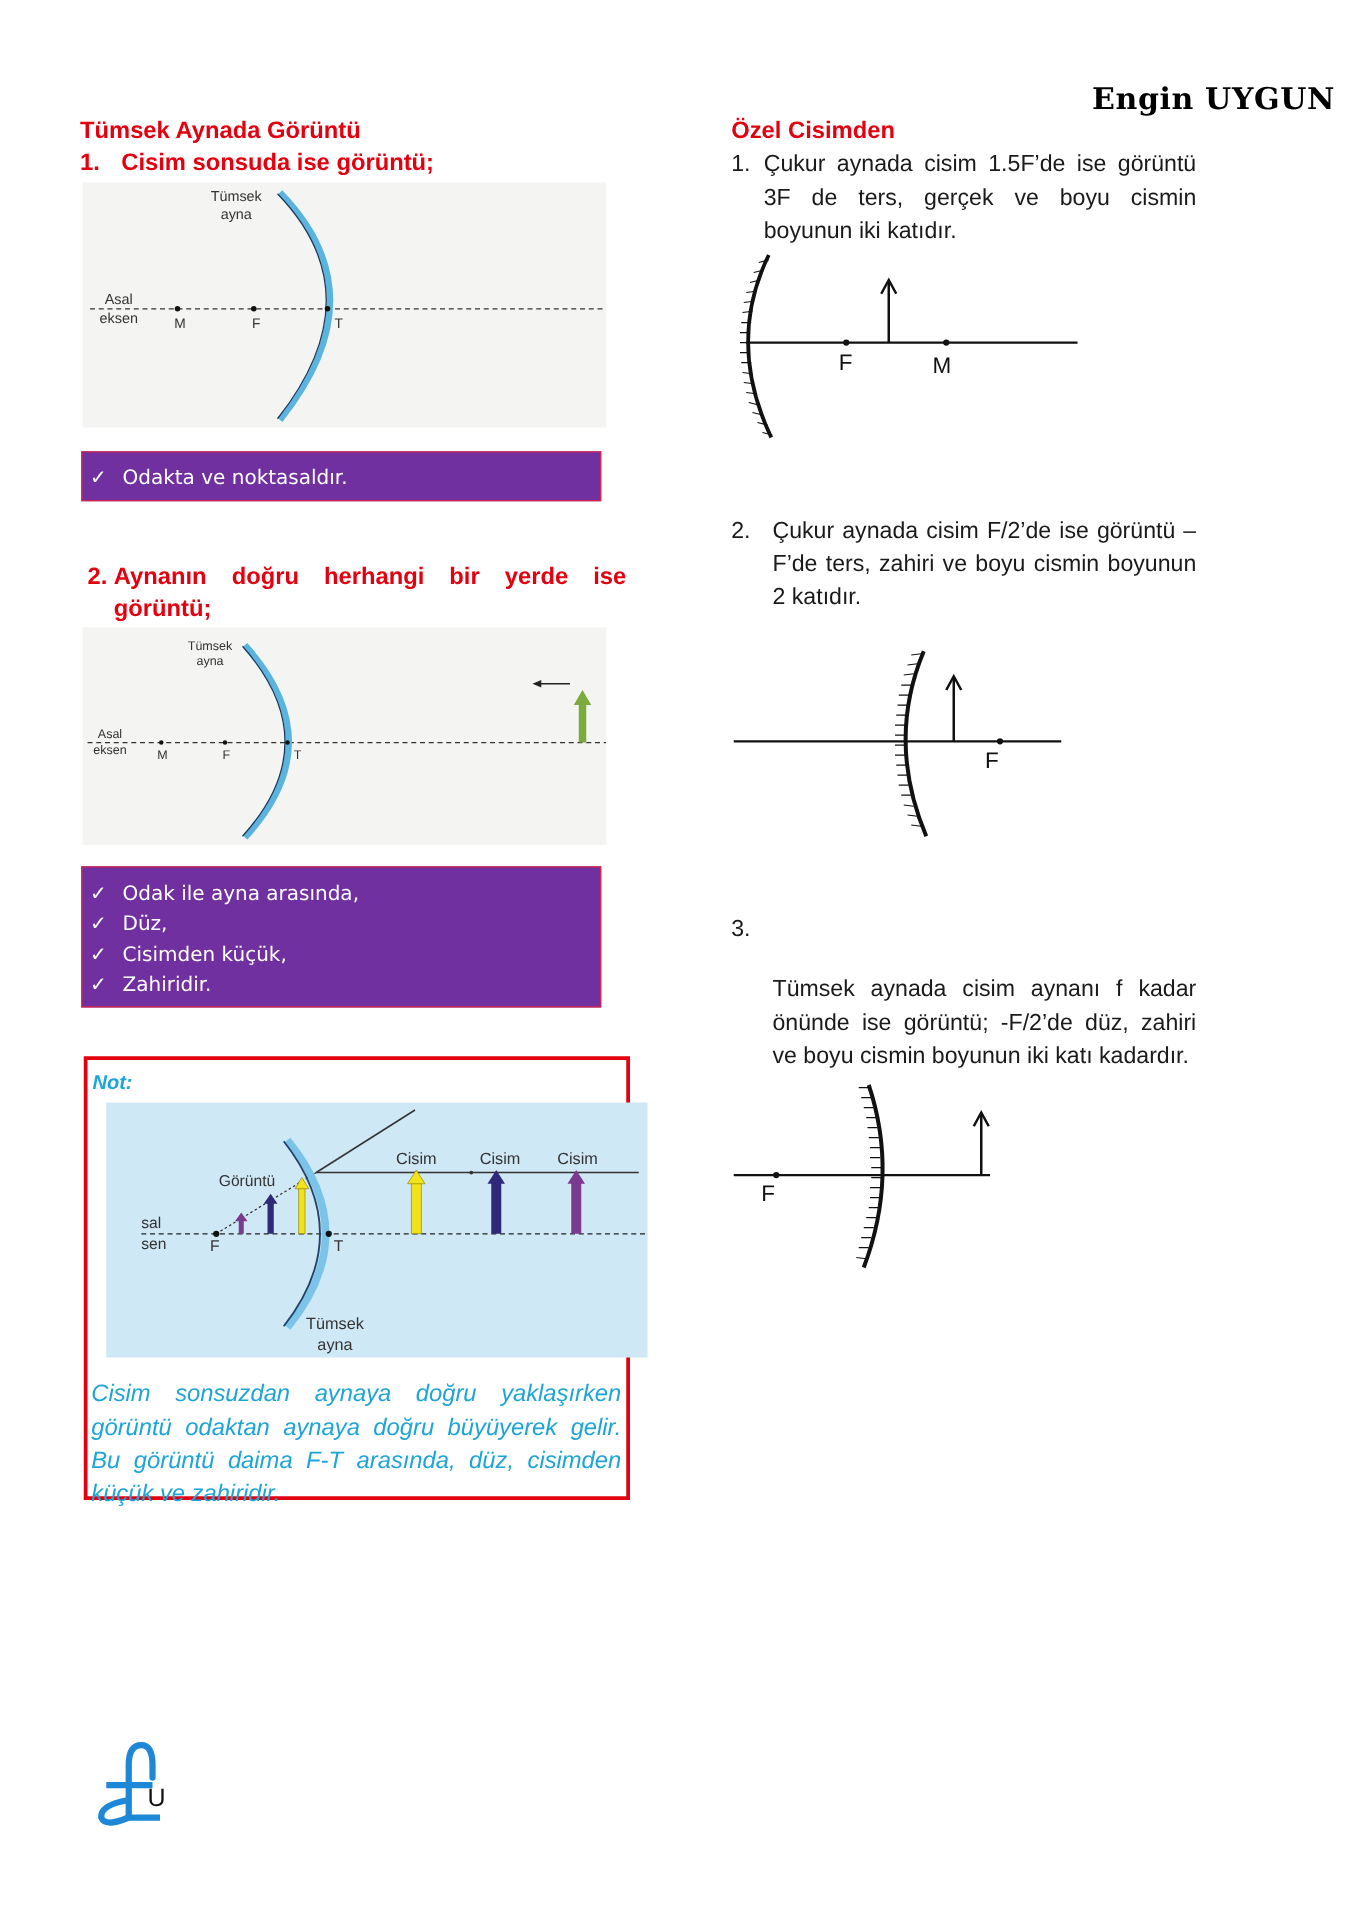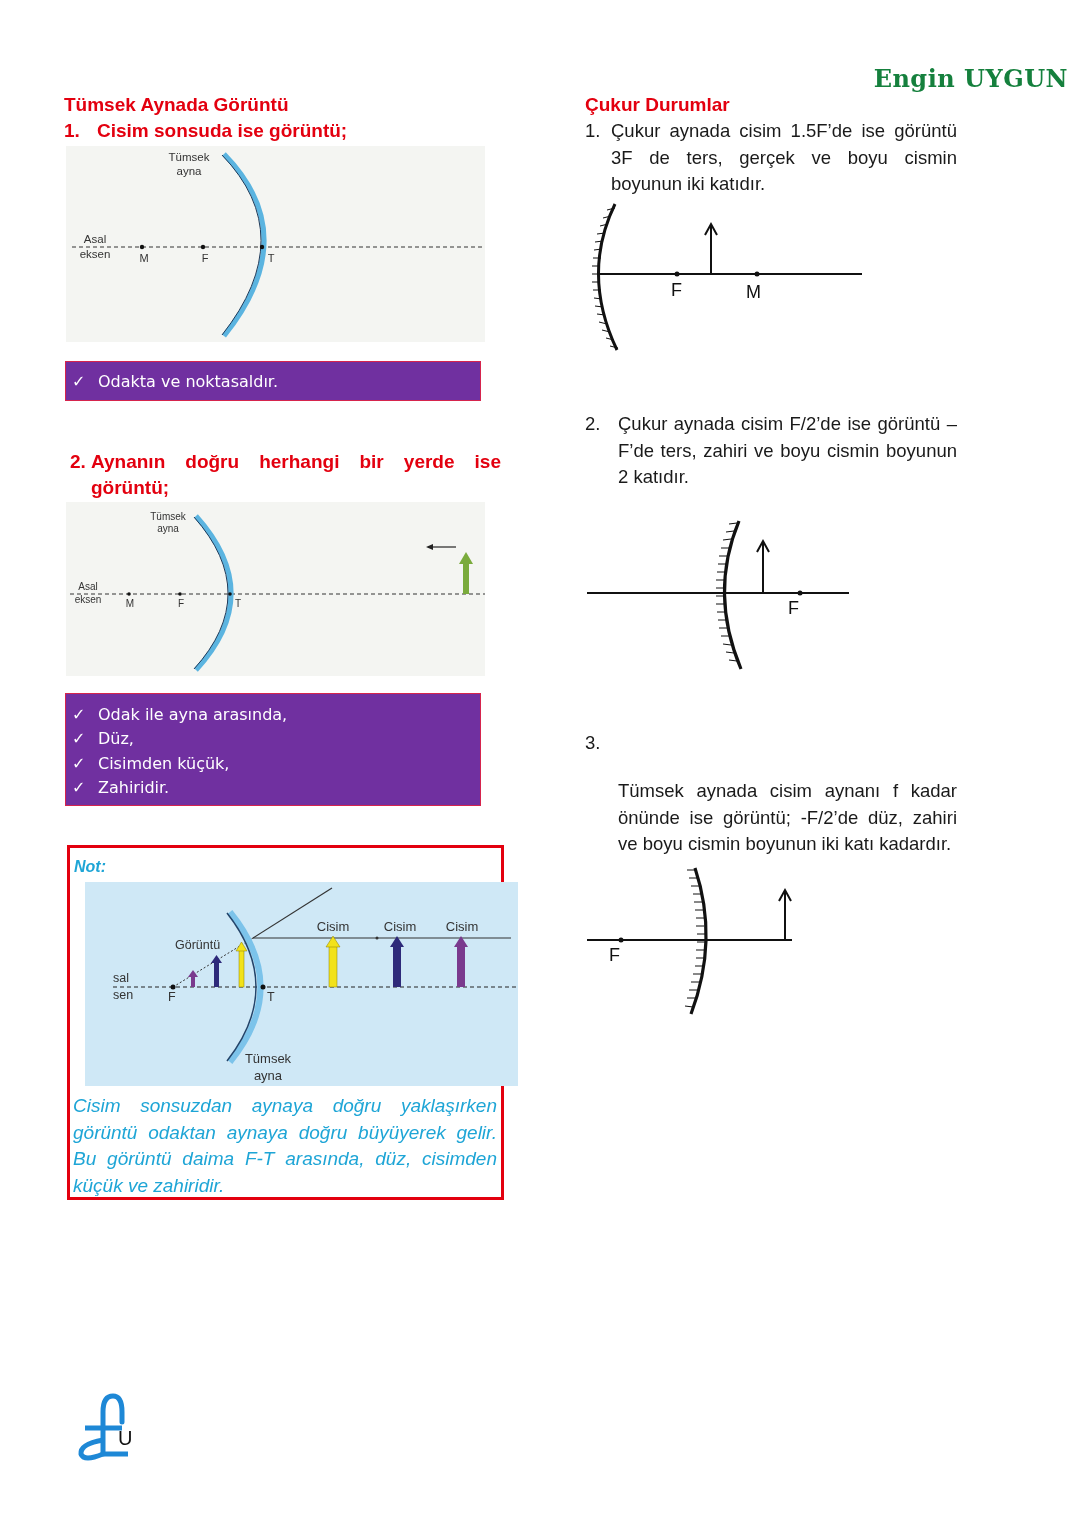--- a/index.html
+++ b/index.html
@@ -1,20 +1,20 @@
 <!DOCTYPE html>
 <html><head>
   <meta charset="utf-8">
   <style>
     html, body { margin: 0; padding: 0; background: #ffffff; }
     body { width: 1080px; height: 1526px; position: relative; overflow: hidden;
            font-family: "Liberation Sans", sans-serif; color: #1a1a1a; }
     .abs { position: absolute; }
     .author { position: absolute; right: 12px; top: 64px; font-family: "DejaVu Serif", "Liberation Serif", serif;
-              font-weight: bold; font-size: 24px; color: #15803d; letter-spacing: 0.5px; }
+              font-weight: bold; font-size: 24px; color: #000000; letter-spacing: 0.5px; }
     .red-h { color: #e3000f; font-weight: bold; font-size: 19px; line-height: 26px; }
     .panel-gray { background: #f4f5f2; }
     .purple-box { background: #7030a0; border: 1.5px solid #d6244d; color: #ffffff;
                   font-family: "DejaVu Sans", sans-serif; font-size: 16px; box-sizing: border-box; }
     .purple-box .item { display: flex; align-items: center; height: 24.5px; }
     .purple-box .check { width: 26px; text-align: left; padding-left: 2px; font-size: 16px; }
     .para { font-size: 18.5px; line-height: 26.5px; text-align: justify; text-align-last: left; }
     .para-row { display: flex; }
     .para-num { width: 26px; flex: none; }
     .para-num.w3 { width: 33px; }
@@ -146,24 +146,24 @@
       <text x="349" y="49" font-size="13" fill="#333" text-anchor="middle">Cisim</text>
       <text x="62" y="67" font-size="12.5" fill="#333">Görüntü</text>
       <text x="0" y="100" font-size="12.5" fill="#333">sal</text>
       <text x="0" y="117" font-size="12.5" fill="#333">sen</text>
       <text x="55" y="119" font-size="12.5" fill="#333">F</text>
       <text x="154" y="119" font-size="12.5" fill="#333">T</text>
       <text x="155" y="181" font-size="13" fill="#333" text-anchor="middle">Tümsek</text>
       <text x="155" y="198" font-size="13" fill="#333" text-anchor="middle">ayna</text>
     </svg>
   </div>
-  <div class="abs note-text" style="left:3px; top:245px; width:424px;">Cisim sonsuzdan aynaya doğru yaklaşırken görüntü odaktan aynaya doğru büyüyerek gelir. Bu görüntü daima F-T arasında, düz, cisimden küçük ve zahiridir.</div>
-</div>
-
-<div class="abs red-h" style="left:585px; top:92px;">Çukur Durumlar</div>
+  <div class="abs note-text" style="left:3px; top:255px; width:424px;">Cisim sonsuzdan aynaya doğru yaklaşırken görüntü odaktan aynaya doğru büyüyerek gelir. Bu görüntü daima F-T arasında, düz, cisimden küçük ve zahiridir.</div>
+</div>
+
+<div class="abs red-h" style="left:585px; top:92px;">Özel Cisimden</div>
 
 <div class="abs para para-row" style="left:585px; top:118px; width:372px;">
   <span class="para-num">1.</span>
   <span style="flex:1;">Çukur aynada cisim 1.5F’de ise görüntü 3F de ters, gerçek ve boyu cismin boyunun iki katıdır.</span>
 </div>
 <div class="abs" style="left:585px; top:200px; width:290px; height:155px;">
   <svg width="290" height="155" viewBox="0 0 290 155">
     <line x1="12" y1="74" x2="277" y2="74" stroke="#111" stroke-width="1.8"></line>
     <path d="M 30 4 Q -4 74 32 150" fill="none" stroke="#111" stroke-width="3"></path>
     <g stroke="#111" stroke-width="1">

